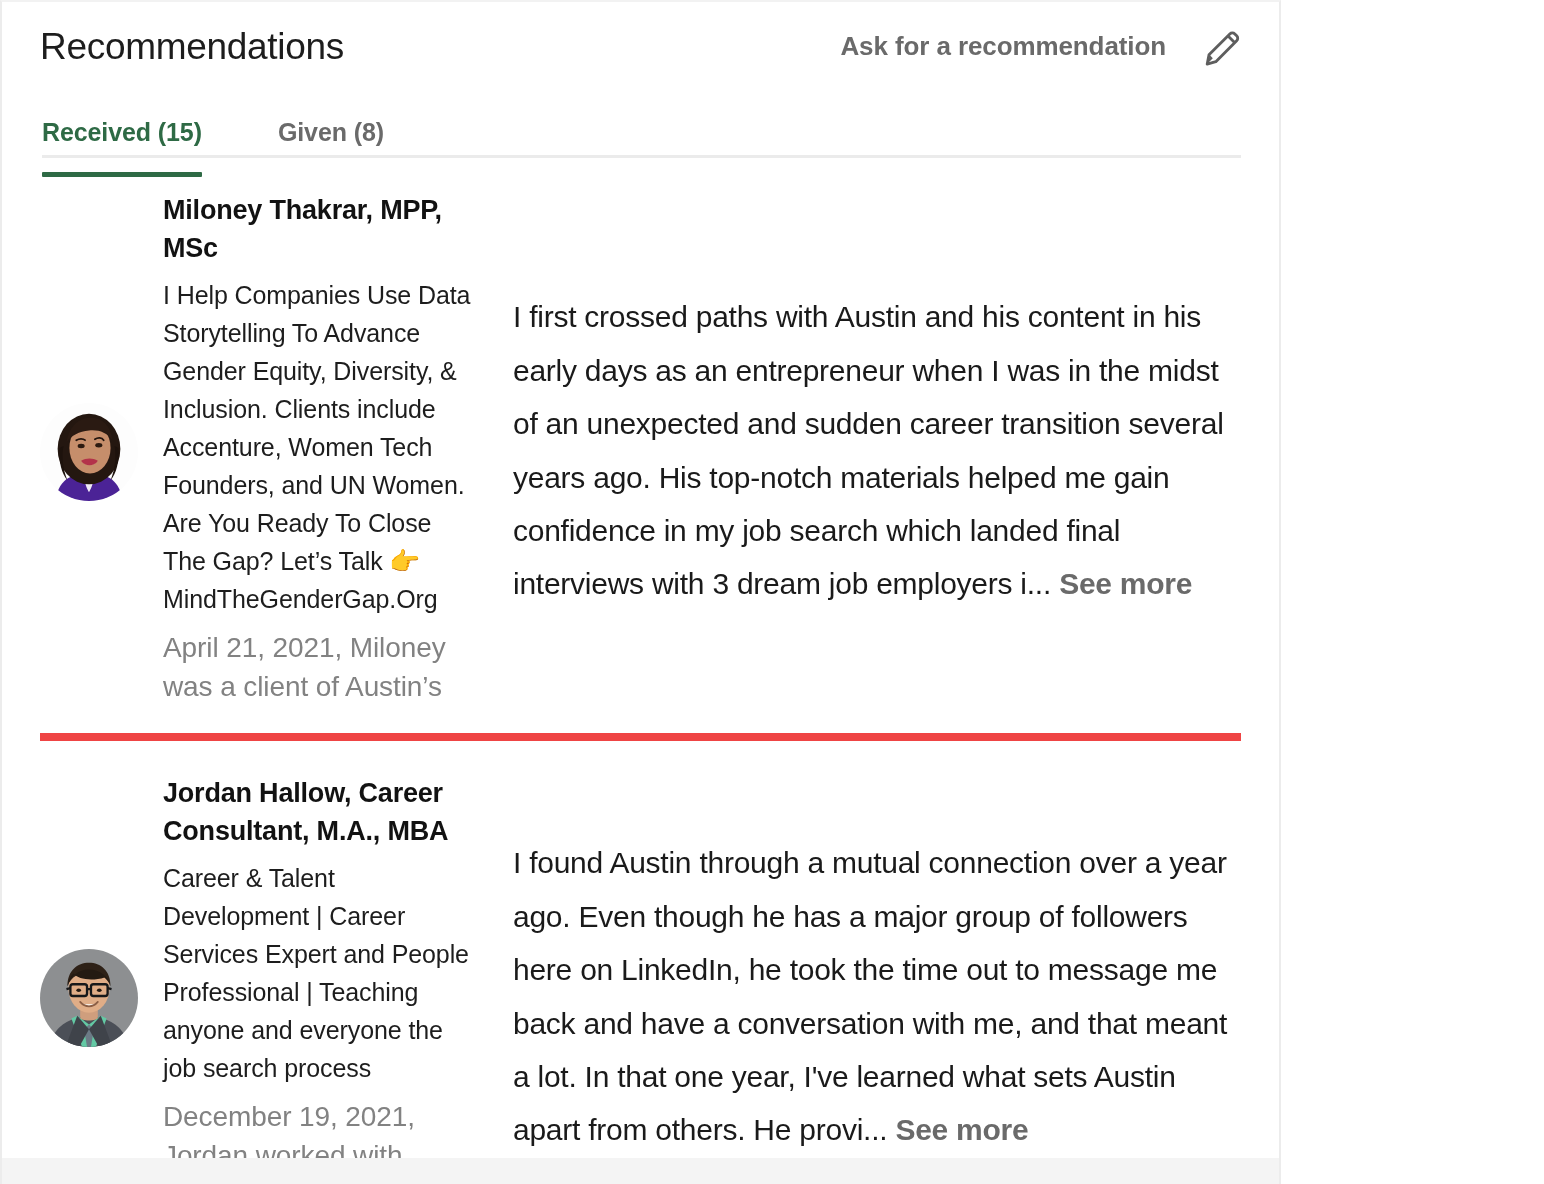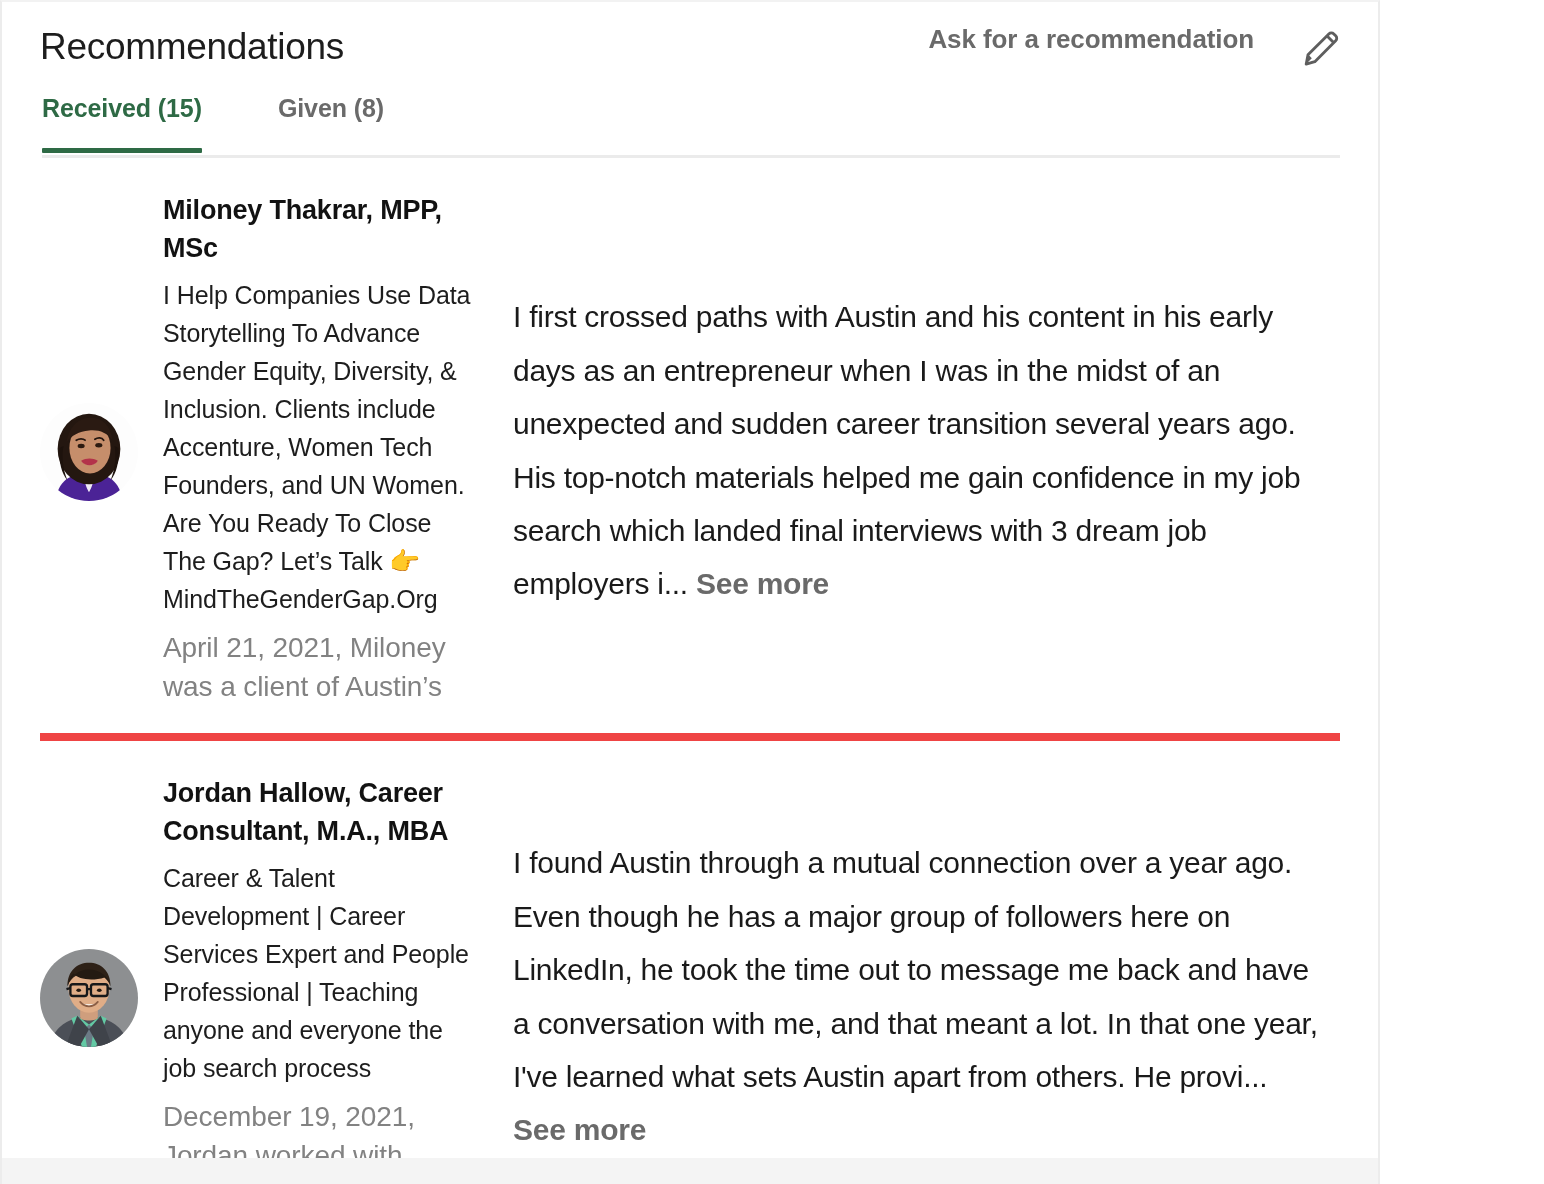--- a/index.html
+++ b/index.html
@@ -7,21 +7,21 @@
   html, body {
     width: 1544px;
     height: 1184px;
     background: #ffffff;
     font-family: "Liberation Sans", sans-serif;
     -webkit-font-smoothing: antialiased;
   }
 
   #card {
     position: relative;
-    width: 1380px;
+    width: 1281px;
     height: 1184px;
     background: #ffffff;
     border-left: 2px solid #ececec;
     border-right: 2px solid #ececec;
     border-top: 2px solid #f2f2f2;
     overflow: hidden;
   }
 
   
   .header {
@@ -34,22 +34,22 @@
   .page-title {
     font-size: 37px;
     font-weight: 400;
     color: #1d1d1d;
     letter-spacing: -0.3px;
     line-height: 1;
   }
   .header-right {
     margin-left: auto;
     display: flex;
-    align-items: flex-start;
-    gap: 46px;
+    align-items: center;
+    gap: 35px;
   }
   .ask-link {
     font-size: 26px;
     font-weight: 700;
     color: #6a6a6a;
     letter-spacing: -0.1px;
     cursor: pointer;
     white-space: nowrap;
   }
   .pencil-btn {
@@ -76,20 +76,21 @@
   .tab {
     position: relative;
     font-size: 25px;
     font-weight: 700;
     color: #6a6a6a;
     padding-top: 4px;
     padding-bottom: 30px;
     cursor: pointer;
     white-space: nowrap;
     letter-spacing: -0.1px;
+    margin-top: 24px;
   }
   .tab.active { color: #2e6a45; }
   .tab.active::after {
     content: "";
     position: absolute;
     left: 0;
     right: 0;
     bottom: 0;
     height: 5px;
     background: #2e6a45;

